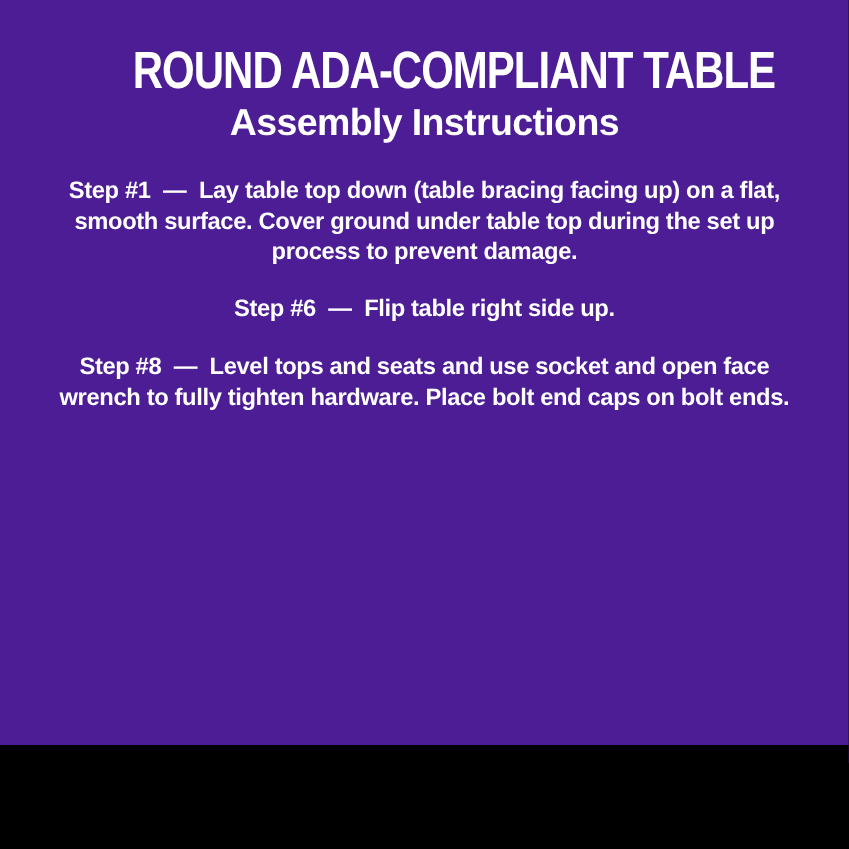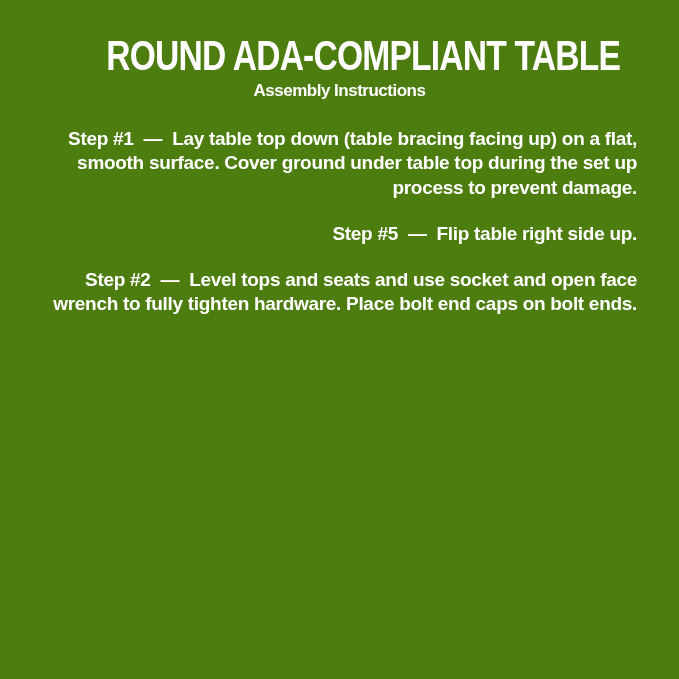--- a/index.html
+++ b/index.html
@@ -9,68 +9,68 @@
   body {
     width: 679px;
     height: 679px;
     background: #000000;
     overflow: hidden;
     font-family: "Liberation Sans", sans-serif;
   }
   .poster {
     box-sizing: border-box;
     width: 679px;
-    height: 679px;
-    background: #4d7c0f;
+    height: 596px;
+    background: #4c1d95;
     color: #ffffff;
     padding: 34px 42px 20px 42px;
   }
   .title {
     margin: 0;
     text-align: center;
     font-size: 42px;
     font-weight: bold;
     letter-spacing: -1px;
     line-height: 1.05;
     white-space: nowrap;
   }
   .title .condense {
     display: inline-block;
     transform: scaleX(0.80);
     transform-origin: center;
   }
   .subtitle {
     margin: 4px 0 0 0;
     text-align: center;
-    font-size: 17px;
+    font-size: 30px;
     font-weight: bold;
     letter-spacing: -0.5px;
     line-height: 1.1;
   }
   .steps {
     margin-top: 26px;
   }
   .step {
     margin: 0 0 21px 0;
     font-size: 19px;
     font-weight: bold;
     letter-spacing: -0.3px;
     line-height: 1.3;
     white-space: pre-wrap;
-    text-align: right;
+    text-align: center;
   }
   .step:last-child {
     margin-bottom: 0;
   }
 </style>
 </head>
 <body>
 
 <div class="poster">
   <h1 class="title"><span class="condense">ROUND ADA-COMPLIANT TABLE</span></h1>
   <h2 class="subtitle">Assembly Instructions</h2>
 
   <div class="steps">
     <p class="step">Step #1  —  Lay table top down (table bracing facing up) on a flat, smooth surface. Cover ground under table top during the set up process to prevent damage.</p>
-    <p class="step">Step #5  —  Flip table right side up.</p>
-    <p class="step">Step #2  —  Level tops and seats and use socket and open face wrench to fully tighten hardware. Place bolt end caps on bolt ends.</p>
+    <p class="step">Step #6  —  Flip table right side up.</p>
+    <p class="step">Step #8  —  Level tops and seats and use socket and open face wrench to fully tighten hardware. Place bolt end caps on bolt ends.</p>
   </div>
 </div>
 
 </body></html>

